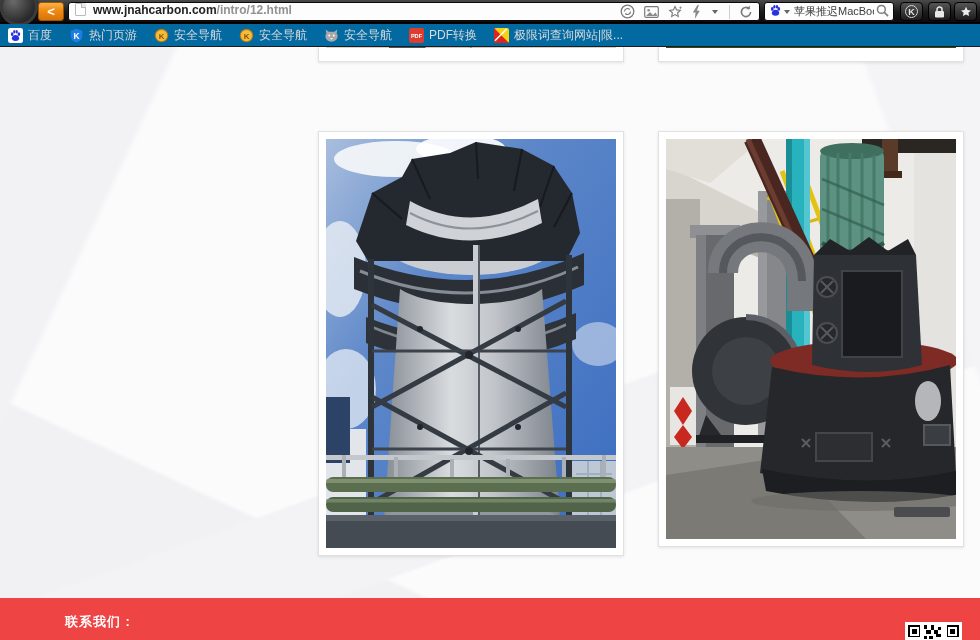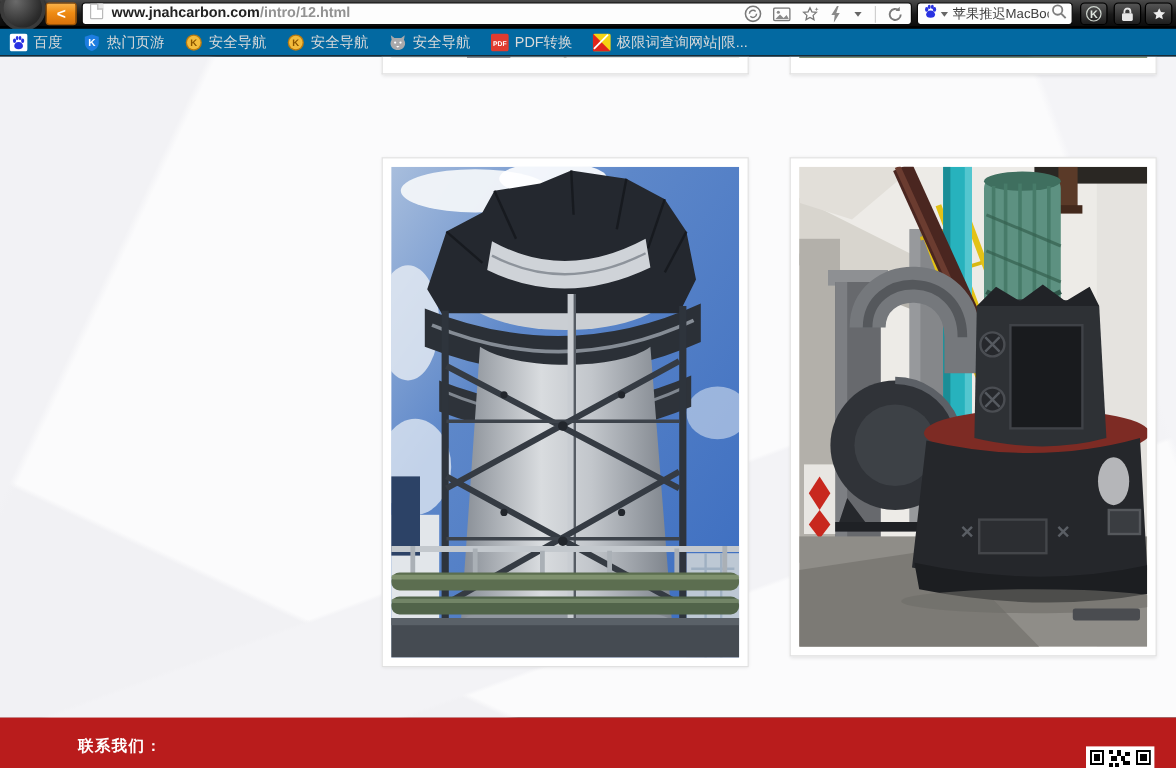--- a/index.html
+++ b/index.html
@@ -63,21 +63,21 @@
   .remnant-photo.concrete { background:
       linear-gradient(75deg, rgba(0,0,0,0) 49.4%, #9b9890 49.7% 50.2%, rgba(0,0,0,0) 50.5%),
       radial-gradient(ellipse 30px 6px at 28% 40%, #4e525c 0 60%, rgba(0,0,0,0) 62%),
       linear-gradient(90deg,#d7d5d0,#c9c7c1 45%,#d4d2cc); }
   .remnant-photo.grass { background:linear-gradient(#243d14,#33511d 70%,#2c4818); }
   .photo-card-left { left:318px; top:84px; width:306px; height:425px; }
   .photo-card-right { left:658px; top:84px; width:306px; height:416px; }
   .photo-card-left svg, .photo-card-right svg { display:block; width:100%; height:100%; }
 
   
-  .footer { position:absolute; left:0; top:598px; width:980px; height:42px; background:#b91c1c; z-index:20; }
+  .footer { position:absolute; left:0; top:598px; width:980px; height:42px; background:#ef4444; z-index:20; }
   .contact { position:absolute; left:65px; top:15px; color:#fff; font-size:13px; font-weight:bold;
     letter-spacing:1px; }
   .qr { position:absolute; left:905px; top:24px; width:57px; height:57px; background:#fff; padding:3px; }
   .qr svg { display:block; width:100%; height:100%; }
 </style>
 </head>
 <body>
 
 <div class="stage">
 

